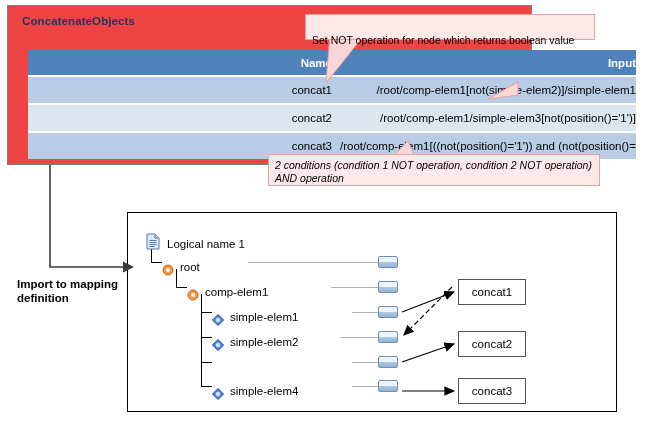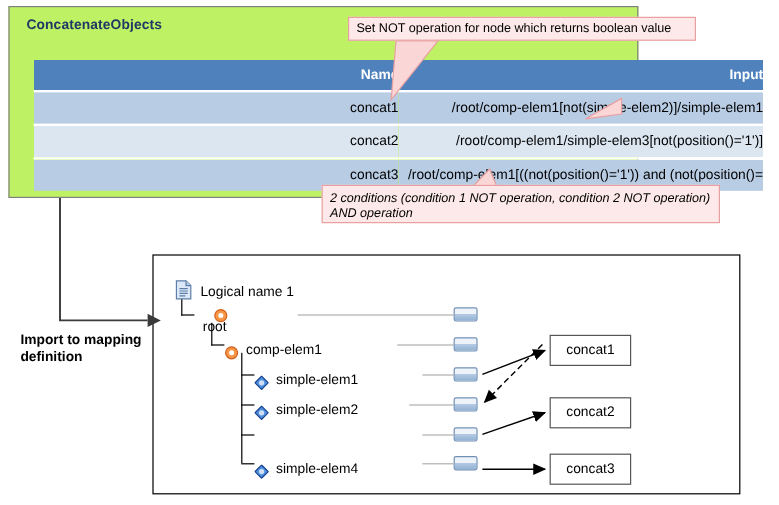--- a/index.html
+++ b/index.html
@@ -19,21 +19,21 @@
   }
 
   
   .panel {
     position: absolute;
     left: 7px;
     top: 5px;
     width: 525px;
     height: 160px;
     border: 1px solid #808080;
-    background: #bef264;
+    background: #ef4444;
     box-sizing: border-box;
   }
   .panel-title {
     position: absolute;
     left: 14px;
     top: 9px;
     font-size: 11.5px;
     font-weight: bold;
     color: #1f3864;
     letter-spacing: 0.1px;
@@ -79,25 +79,25 @@
     background: #fde9e9;
     border: 1px solid #e8a0a0;
     font-size: 10.5px;
     line-height: 13px;
     color: #000000;
     padding: 4px 6px 5px 6px;
     box-sizing: border-box;
     z-index: 6;
   }
   #callout-boolean {
-    left: 290px;
+    left: 305px;
     top: 14px;
     width: 290px;
     height: 20px;
-    padding-top: 3px;
+    padding-top: 19px;
   }
   #callout-conditional {
     left: 518px;
     top: 73px;
     width: 122px;
     height: 31px;
   }
   #callout-conditions {
     left: 268px;
     top: 154px;
@@ -260,21 +260,21 @@
             <line x1="3.5" y1="7.5" x2="10.5" y2="7.5"></line>
             <line x1="3.5" y1="9.5" x2="10.5" y2="9.5"></line>
             <line x1="3.5" y1="11.5" x2="10.5" y2="11.5"></line>
             <line x1="3.5" y1="13.5" x2="8.5" y2="13.5"></line>
           </g>
         </svg>
       </span>
       <span class="tree-label">Logical name 1</span>
     </div>
 
-    <div class="tree-row" style="left:34px; top:43px;flex-direction:column;">
+    <div class="tree-row" style="left:34px; top:43px;">
       <span class="orb">
         <svg width="12" height="12" viewBox="0 0 12 12">
           <circle cx="6" cy="6" r="5" fill="#f79646" stroke="#d4601a" stroke-width="1"></circle>
           <circle cx="6" cy="6" r="2.1" fill="#ffffff"></circle>
         </svg>
       </span>
       <span class="tree-label">root</span>
     </div>
 
     <div class="tree-row" style="left:59px; top:68px;">

